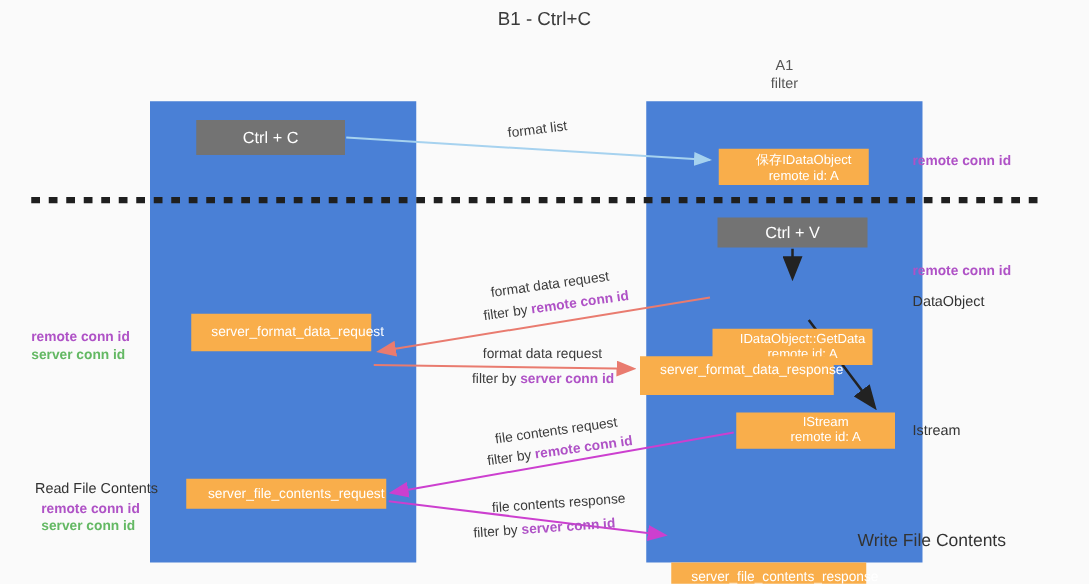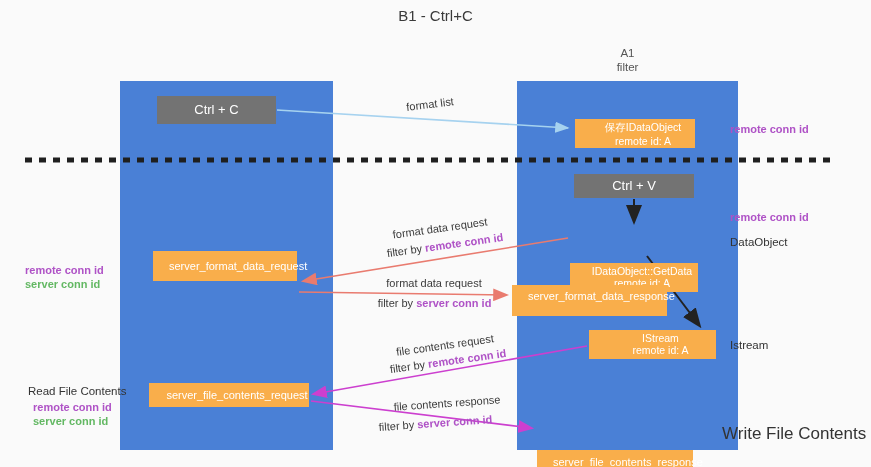--- a/index.html
+++ b/index.html
@@ -122,21 +122,21 @@
   <div class="abs lbl center" style="left:385px;top:339px;width:120px;transform:rotate(-8deg);">file contents request</div>
   <div class="abs lbl center" style="left:378px;top:355px;width:140px;transform:rotate(-8deg);"><span>filter by </span><span class="purple">remote conn id</span></div>
 
   <div class="abs lbl center" style="left:382px;top:397px;width:130px;transform:rotate(-4deg);">file contents response</div>
   <div class="abs lbl center" style="left:368px;top:417px;width:135px;transform:rotate(-4deg);"><span>filter by </span><span class="purple">server conn id</span></div>
 
   <div class="abs lbl purple" style="left:730px;top:123px;">remote conn id</div>
   <div class="abs lbl purple" style="left:730px;top:211px;">remote conn id</div>
   <div class="abs lbl plain" style="left:730px;top:236px;font-size:11.5px;">DataObject</div>
   <div class="abs lbl plain" style="left:730px;top:339px;font-size:11.5px;">Istream</div>
-  <div class="abs lbl plain" style="left:722px;top:424px;font-size:17px;">Write File Contents</div>
+  <div class="abs lbl plain" style="left:686px;top:424px;font-size:14px;">Write File Contents</div>
 
   <div class="abs lbl purple" style="left:25px;top:264px;">remote conn id</div>
   <div class="abs lbl greent" style="left:25px;top:278px;">server conn id</div>
   <div class="abs lbl plain" style="left:28px;top:385px;font-size:11.5px;">Read File Contents</div>
   <div class="abs lbl purple" style="left:33px;top:401px;">remote conn id</div>
   <div class="abs lbl greent" style="left:33px;top:415px;">server conn id</div>
 
 </div>
 
 </body></html>

